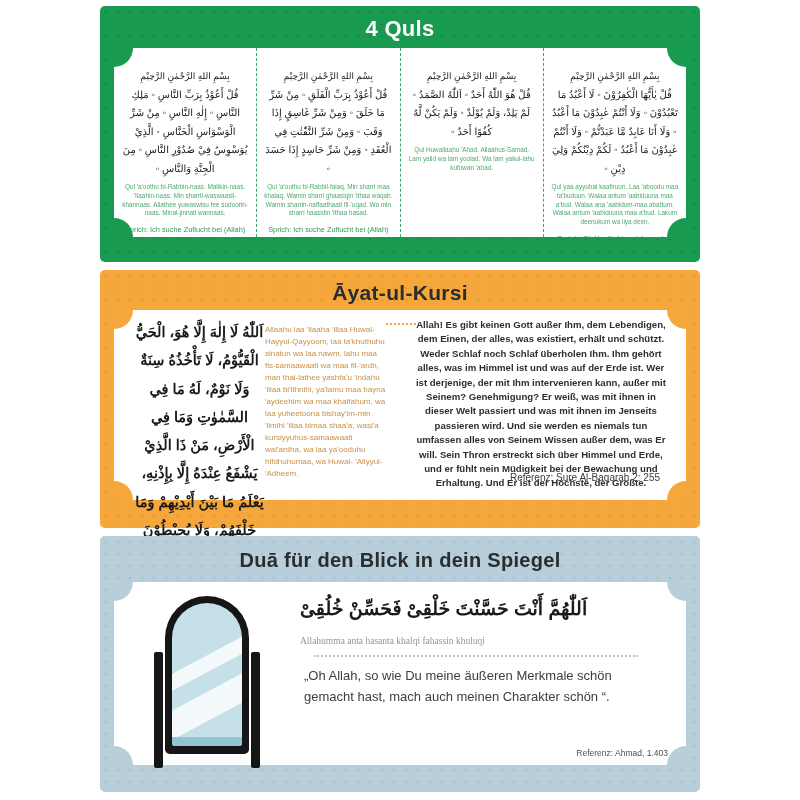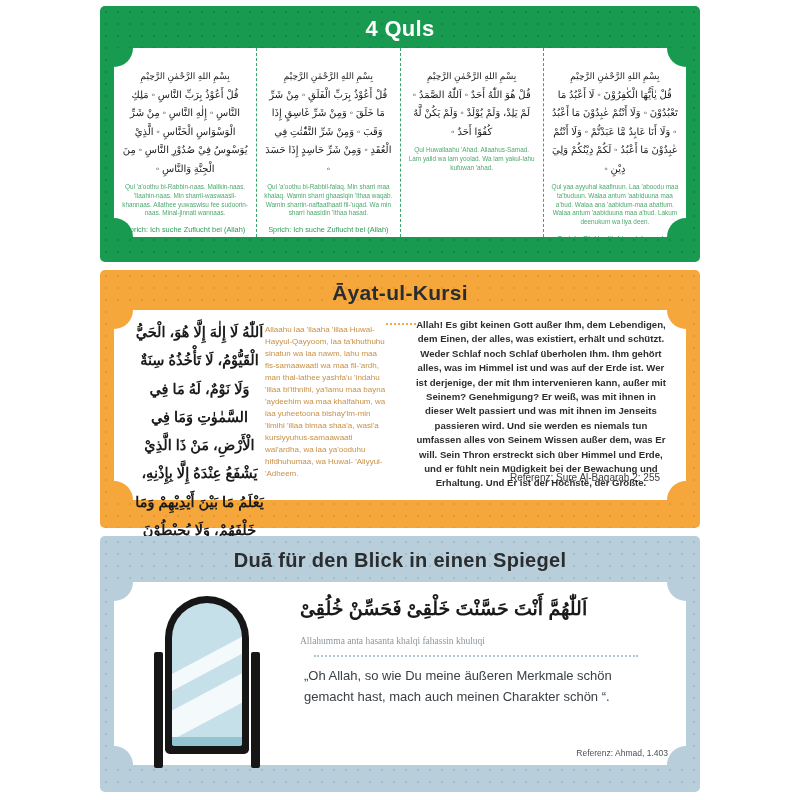--- a/index.html
+++ b/index.html
@@ -124,21 +124,21 @@
       <span class="notch br"></span>
       <div class="kursi-arabic">اَللّٰهُ لَا إِلٰهَ إِلَّا هُوَ، الْحَيُّ الْقَيُّوْمُ، لَا تَأْخُذُهُ سِنَةٌ وَلَا نَوْمٌ، لَهُ مَا فِي السَّمٰوٰتِ وَمَا فِي الْأَرْضِ، مَنْ ذَا الَّذِيْ يَشْفَعُ عِنْدَهُ إِلَّا بِإِذْنِهِ، يَعْلَمُ مَا بَيْنَ أَيْدِيْهِمْ وَمَا خَلْفَهُمْ، وَلَا يُحِيْطُوْنَ بِشَيْءٍ مِنْ عِلْمِهِ إِلَّا بِمَا شَاءَ، وَسِعَ كُرْسِيُّهُ السَّمٰوٰتِ وَالْأَرْضَ، وَلَا يَئُوْدُهُ حِفْظُهُمَا، وَهُوَ الْعَلِيُّ الْعَظِيْمُ</div>
       <div class="kursi-translit">Allaahu laa 'ilaaha 'illaa Huwal-Hayyul-Qayyoom, laa ta'khuthuhu sinatun wa laa nawm, lahu maa fis-samaawaati wa maa fil-'ardh, man thal-lathee yashfa'u 'indahu 'illaa bi'ithnihi, ya'lamu maa bayna 'aydeehim wa maa khalfahum, wa laa yuheetoona bishay'im-min 'ilmihi 'illaa bimaa shaa'a, wasi'a kursiyyuhus-samaawaati wal'ardha, wa laa ya'ooduhu hifdhuhumaa, wa Huwal- 'Aliyyul- 'Adheem.</div>
       <div class="dotted-sep"></div>
       <div class="kursi-german">Allah! Es gibt keinen Gott außer Ihm, dem Lebendigen, dem Einen, der alles, was existiert, erhält und schützt. Weder Schlaf noch Schlaf überholen Ihm. Ihm gehört alles, was im Himmel ist und was auf der Erde ist. Wer ist derjenige, der mit Ihm intervenieren kann, außer mit Seinem? Genehmigung? Er weiß, was mit ihnen in dieser Welt passiert und was mit ihnen im Jenseits passieren wird. Und sie werden es niemals tun umfassen alles von Seinem Wissen außer dem, was Er will. Sein Thron erstreckt sich über Himmel und Erde, und er fühlt nein Müdigkeit bei der Bewachung und Erhaltung. Und Er ist der Höchste, der Größte.</div>
       <div class="kursi-ref">Referenz: Sure Al-Baqarah 2: 255</div>
     </div>
   </section>
 
   <section class="panel panel-blue">
-    <h1 class="panel-title">Duā für den Blick in einen Spiegel</h1>
+    <h1 class="panel-title">Duā für den Blick in dein Spiegel</h1>
     <div class="card mirror-card">
       <span class="notch tl"></span>
       <span class="notch tr"></span>
       <span class="notch bl"></span>
       <span class="notch br"></span>
 
       <div class="mirror-wrap">
         <div class="mirror">
           <span class="mirror-leg left"></span>
           <span class="mirror-leg right"></span>

